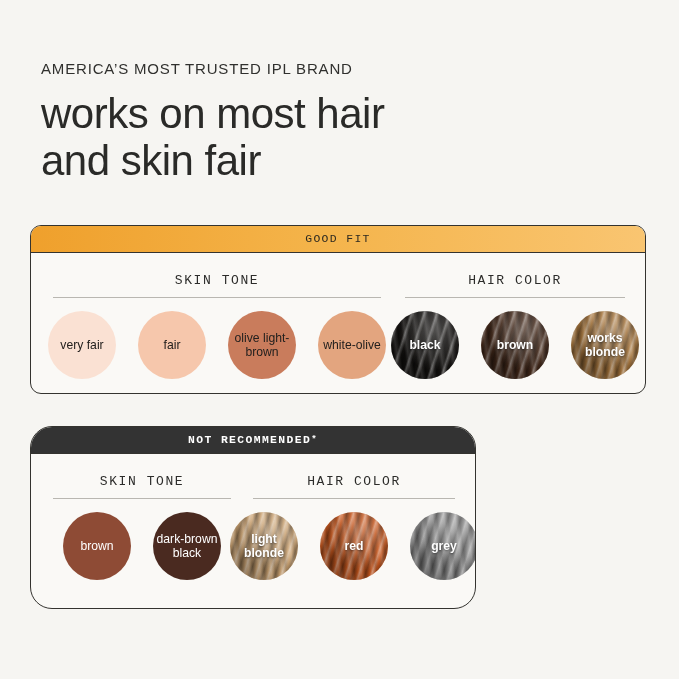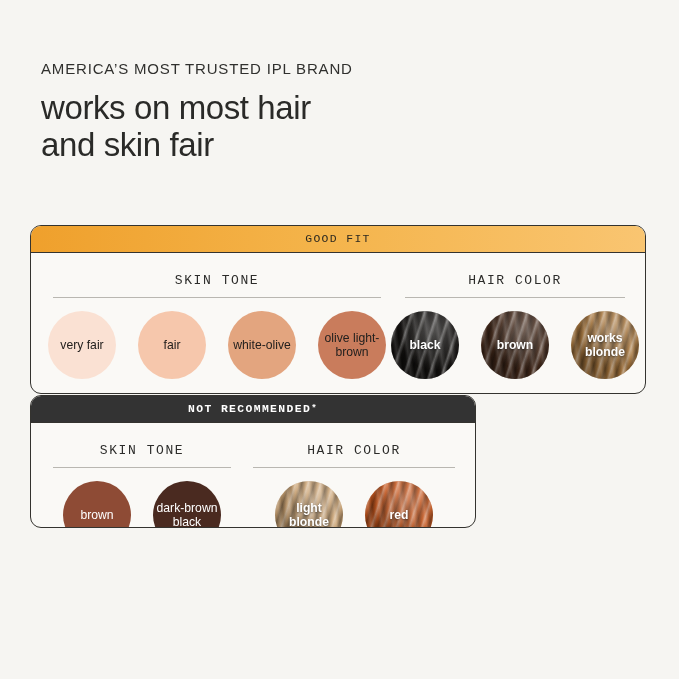--- a/index.html
+++ b/index.html
@@ -31,21 +31,21 @@
     font-size: 15px;
     letter-spacing: 0.055em;
     font-weight: 400;
     color: #30302e;
     white-space: nowrap;
   }
   .headline {
     position: absolute;
     left: 41px;
     top: 90px;
-    font-size: 33px;
+    font-size: 42px;
     line-height: 1.12;
     font-weight: 400;
     letter-spacing: -0.012em;
     color: #2a2a28;
   }
   .headline .ln { display: block; }
 
   
   .card {
     position: absolute;
@@ -56,23 +56,24 @@
     overflow: hidden;
   }
   .card-good {
     left: 30px;
     top: 225px;
     width: 616px;
     height: 169px;
   }
   .card-bad {
     left: 30px;
-    top: 395px;
+    top: 426px;
     width: 446px;
-    height: 133px;
+    height: 183px;
+    border-radius: 22px;
   }
 
   .card-head {
     height: 26px;
     display: flex;
     align-items: center;
     justify-content: center;
     font-family: "Liberation Mono", "DejaVu Sans Mono", monospace;
     font-size: 11.4px;
     letter-spacing: 0.12em;
@@ -223,26 +224,26 @@
         <div class="swatch-row">
 
           <div class="swatch skin" style="background:#fae1d3">
             <span class="swatch-label">very fair</span>
           </div>
 
           <div class="swatch skin" style="background:#f6c7ac">
             <span class="swatch-label">fair</span>
           </div>
 
+          <div class="swatch skin" style="background:#c97c5c">
+            <span class="swatch-label">olive light-brown</span>
+          </div>
+
           <div class="swatch skin" style="background:#e3a57f">
             <span class="swatch-label">white-olive</span>
-          </div>
-
-          <div class="swatch skin" style="background:#c97c5c">
-            <span class="swatch-label">olive light-brown</span>
           </div>
 
         </div>
       </div>
 
       <div class="col col-hair">
         <div class="col-title">HAIR COLOR</div>
         <div class="col-rule"></div>
         <div class="swatch-row">
 
@@ -303,20 +304,25 @@
             <span class="sheen"></span>
             <span class="swatch-label">light blonde</span>
           </div>
 
           <div class="swatch hair" style="background:#c4561d">
             <span class="strands"></span>
             <span class="sheen"></span>
             <span class="swatch-label">red</span>
           </div>
 
+          <div class="swatch hair" style="background:#8d8d8d">
+            <span class="strands"></span>
+            <span class="sheen"></span>
+            <span class="swatch-label">grey</span>
+          </div>
 
         </div>
       </div>
 
     </div>
   </div>
 
 </div>
 
 </body></html>

